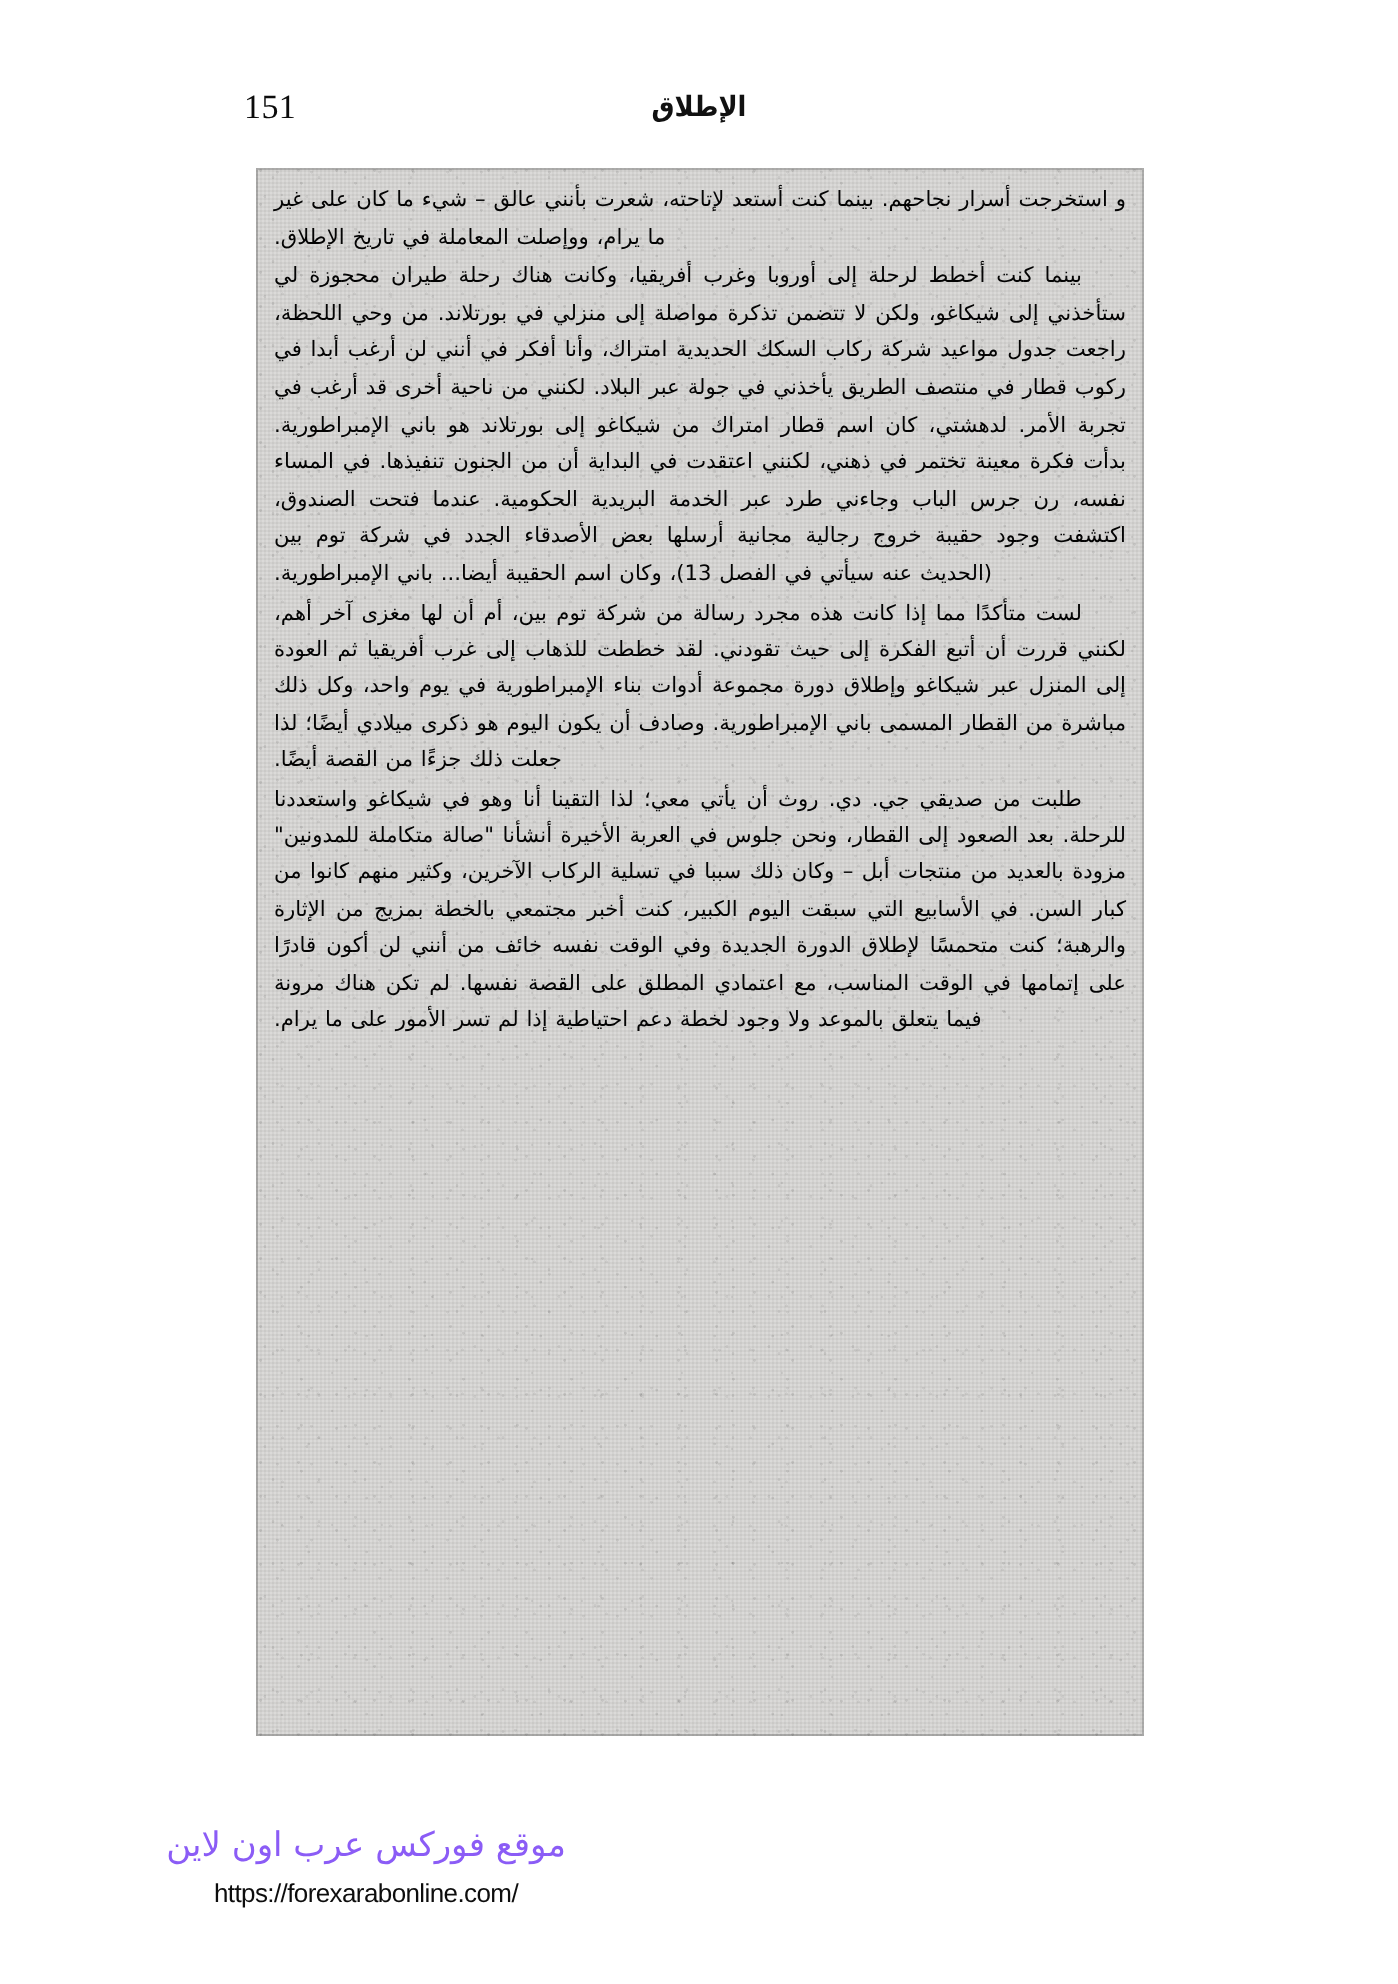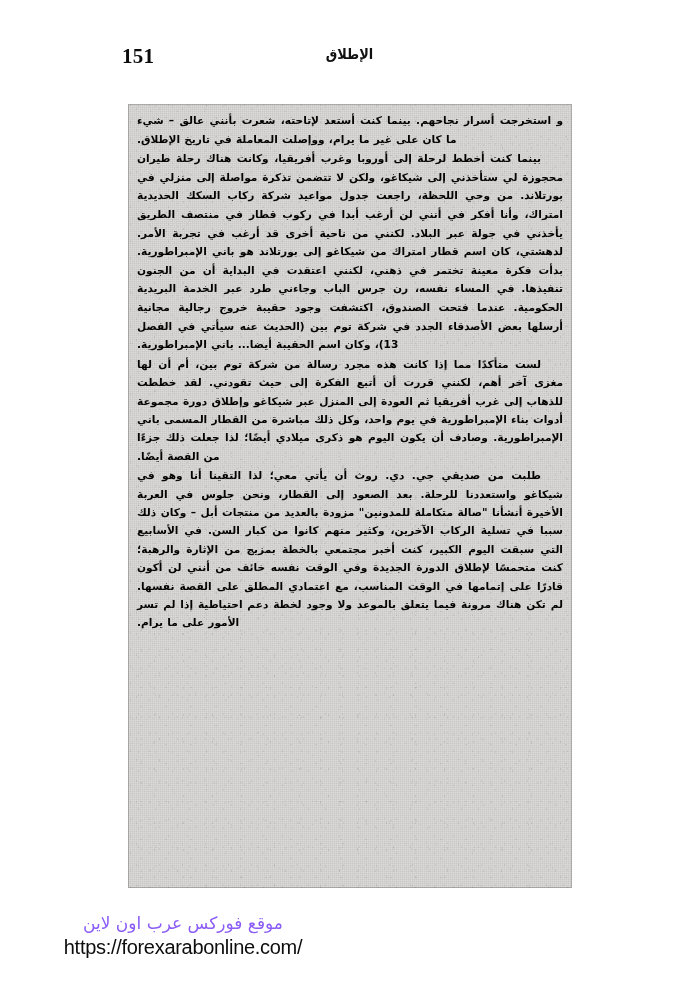--- a/index.html
+++ b/index.html
@@ -22,52 +22,51 @@
     top: 44px;
     left: 0;
     width: 699px;
     height: 30px;
   }
   .folio {
     position: absolute;
     left: 122px;
     top: 0;
     font-family: "Liberation Serif", "DejaVu Serif", serif;
-    font-weight: bold;
-    font-size: 21px;
+    font-weight: normal;
+    font-size: 17px;
     color: #0b0b0b;
     letter-spacing: 0.2px;
   }
   .running-head {
     position: absolute;
     left: 0;
     top: 2px;
     width: 699px;
     text-align: center;
     font-family: "DejaVu Sans", "Liberation Sans", sans-serif;
     font-weight: bold;
     font-size: 14px;
     color: #111111;
     transform: scaleX(0.92);
   }
 
   
   .scan-block {
     position: absolute;
     left: 128px;
-    top: 104px;
+    top: 84px;
     width: 444px;
     height: 784px;
     background:
       repeating-linear-gradient(0deg, rgba(0,0,0,0.035) 0px, rgba(0,0,0,0.035) 1px, rgba(255,255,255,0.04) 1px, rgba(255,255,255,0.04) 2px),
       repeating-linear-gradient(90deg, rgba(0,0,0,0.03) 0px, rgba(0,0,0,0.03) 1px, rgba(255,255,255,0.05) 1px, rgba(255,255,255,0.05) 2px),
       #d8d7d5;
     box-shadow: inset 0 0 0 1px rgba(90,90,90,0.35);
     overflow: hidden;
-    font-weight: bold;
   }
   
   .scan-block::before {
     content: "";
     position: absolute;
     inset: 0;
     pointer-events: none;
     background-image:
       radial-gradient(circle at 12% 7%, rgba(0,0,0,0.10) 0.6px, transparent 0.8px),
       radial-gradient(circle at 37% 23%, rgba(0,0,0,0.09) 0.6px, transparent 0.8px),
@@ -118,21 +117,21 @@
   .wm-arabic {
     font-family: "DejaVu Sans", "Liberation Sans", sans-serif;
     font-size: 17px;
     color: #8b5cf6;
     line-height: 22px;
     white-space: nowrap;
   }
   .wm-url {
     direction: ltr;
     font-family: "Liberation Sans", "DejaVu Sans", sans-serif;
-    font-size: 20px;
+    font-size: 13px;
     color: #0d0d0d;
     line-height: 26px;
     letter-spacing: -0.3px;
     white-space: nowrap;
     text-align: center;
   }
 </style>
 </head>
 <body>
 

